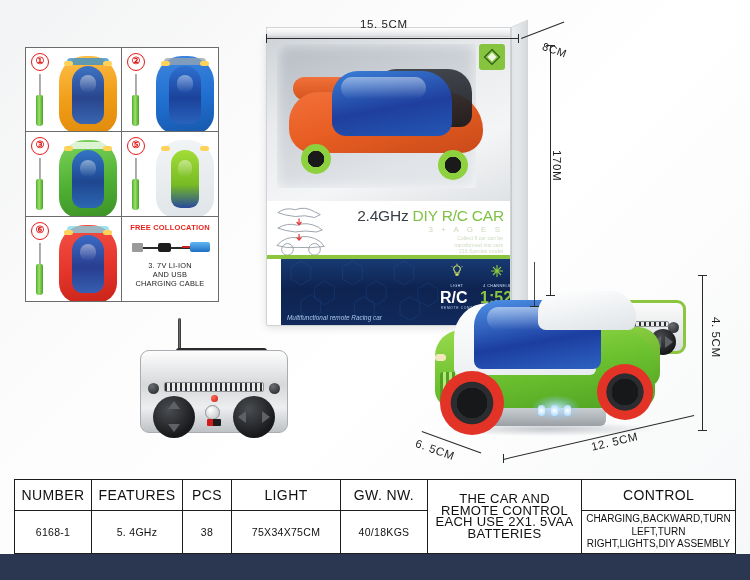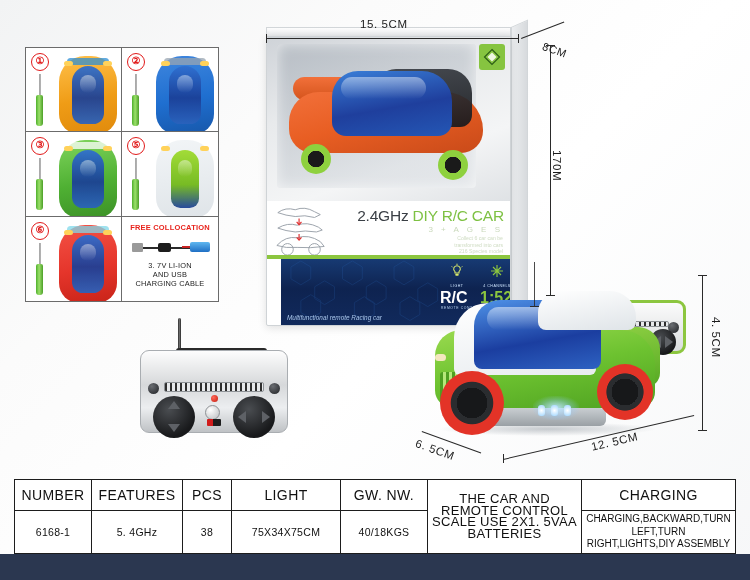--- a/index.html
+++ b/index.html
@@ -497,24 +497,24 @@
     <tbody>
         <tr>
       <th style="width:72px;">NUMBER</th>
       <th style="width:86px;">FEATURES</th>
       <th style="width:44px;">PCS</th>
       <th style="width:104px;">LIGHT</th>
       <th style="width:82px;">GW. NW.</th>
       <td rowspan="2" class="batt">
         <div>THE  CAR  AND</div>
         <div>REMOTE  CONTROL</div>
-        <div>SCALE USE  2X1. 5VAA</div>
+        <div>EACH USE  2X1. 5VAA</div>
         <div>BATTERIES</div>
       </td>
-      <th>CHARGING</th>
+      <th>CONTROL</th>
     </tr>
     <tr>
       <td>6168-1</td>
       <td>5. 4GHz</td>
       <td>38</td>
       <td>75X34X75CM</td>
       <td>40/18KGS</td>
       <td class="feat">
         <div>CHARGING,BACKWARD,TURN LEFT,TURN</div>
         <div>RIGHT,LIGHTS,DIY ASSEMBLY</div>

